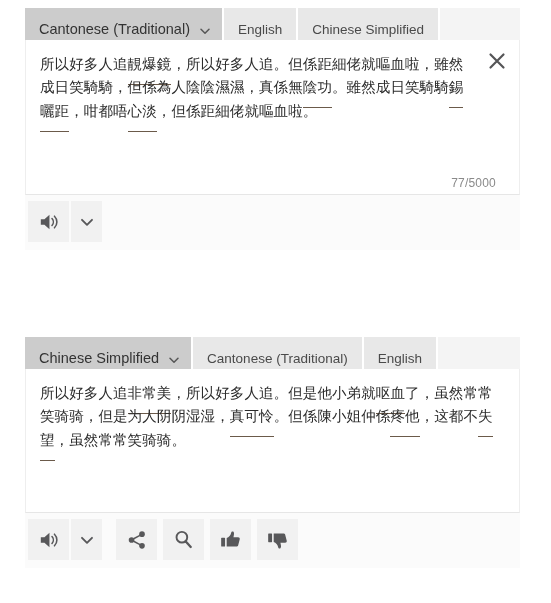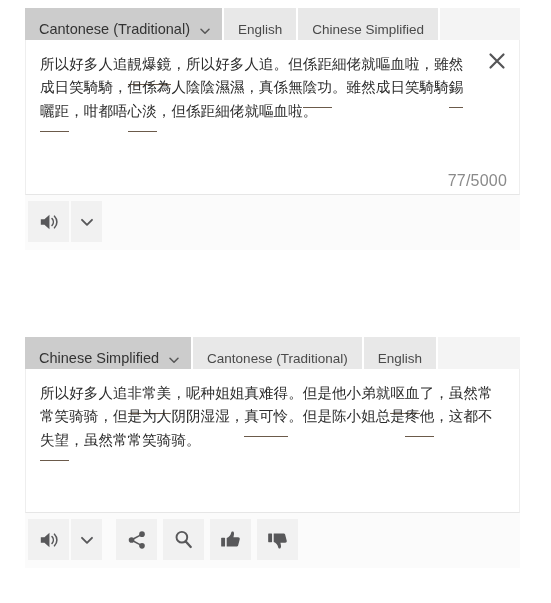--- a/index.html
+++ b/index.html
@@ -100,23 +100,23 @@
     top: 10px;
     right: 11px;
     width: 22px;
     height: 22px;
     cursor: pointer;
   }
   .close-btn svg { display: block; }
 
   .counter {
     position: absolute;
-    right: 12px;
+    right: 23px;
     bottom: 4px;
-    font-size: 16px;
+    font-size: 12px;
     color: #8a8a8a;
     letter-spacing: 0.2px;
   }
 
   
   .actionbar {
     display: flex;
     align-items: flex-start;
     gap: 6px;
     padding: 6px 0 0 3px;
@@ -206,21 +206,21 @@
       <div class="tab">
         <span>Cantonese (Traditional)</span>
       </div>
       <div class="tab">
         <span>English</span>
       </div>
       <div class="filler"></div>
     </div>
 
     <div class="textbox" id="target-textbox">
-      <div class="text-body" id="target-text"><span>所以好多人追</span><span class="u">非常美</span><span>，呢种姐姐真难得。但是他小弟就</span><span class="u">呕血</span><span>了，虽然常常笑骑骑，但是为人阴阴湿湿，</span><span class="u">真可怜</span><span>。但是陈小姐总是</span><span class="u">疼他</span><span>，这都不</span><span class="u">失望</span><span>，虽然常常笑骑骑。</span></div>
+      <div class="text-body" id="target-text"><span>所以好多人追</span><span class="u">非常美</span><span>，所以好多人追。但是他小弟就</span><span class="u">呕血</span><span>了，虽然常常笑骑骑，但是为人阴阴湿湿，</span><span class="u">真可怜</span><span>。但係陳小姐仲係</span><span class="u">疼他</span><span>，这都不</span><span class="u">失望</span><span>，虽然常常笑骑骑。</span></div>
     </div>
 
     <div class="actionbar" id="target-actionbar">
       <div class="btn-pair">
         <div class="iconbtn">
           <svg width="22" height="20" viewBox="0 0 24 22" fill="#58585a">
             <path d="M3 8 h4 L12.5 3 v16 L7 14 H3 z"></path>
             <path d="M15.3 7.2 a5.6 5.6 0 0 1 0 7.6" fill="none" stroke="#58585a" stroke-width="1.7" stroke-linecap="round"></path>
             <path d="M18 4.6 a9 9 0 0 1 0 12.8" fill="none" stroke="#58585a" stroke-width="1.7" stroke-linecap="round"></path>
           </svg>

